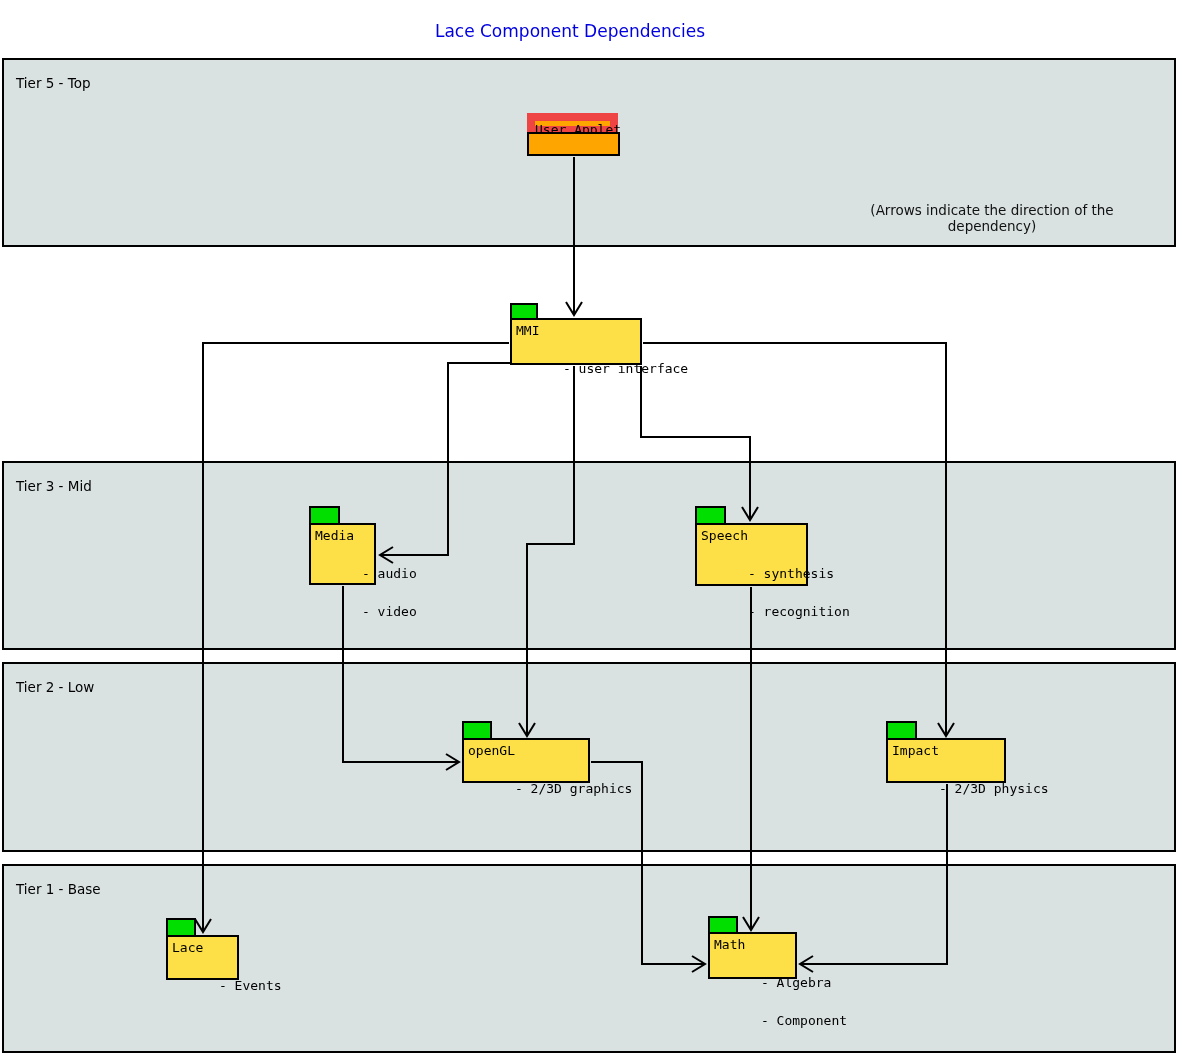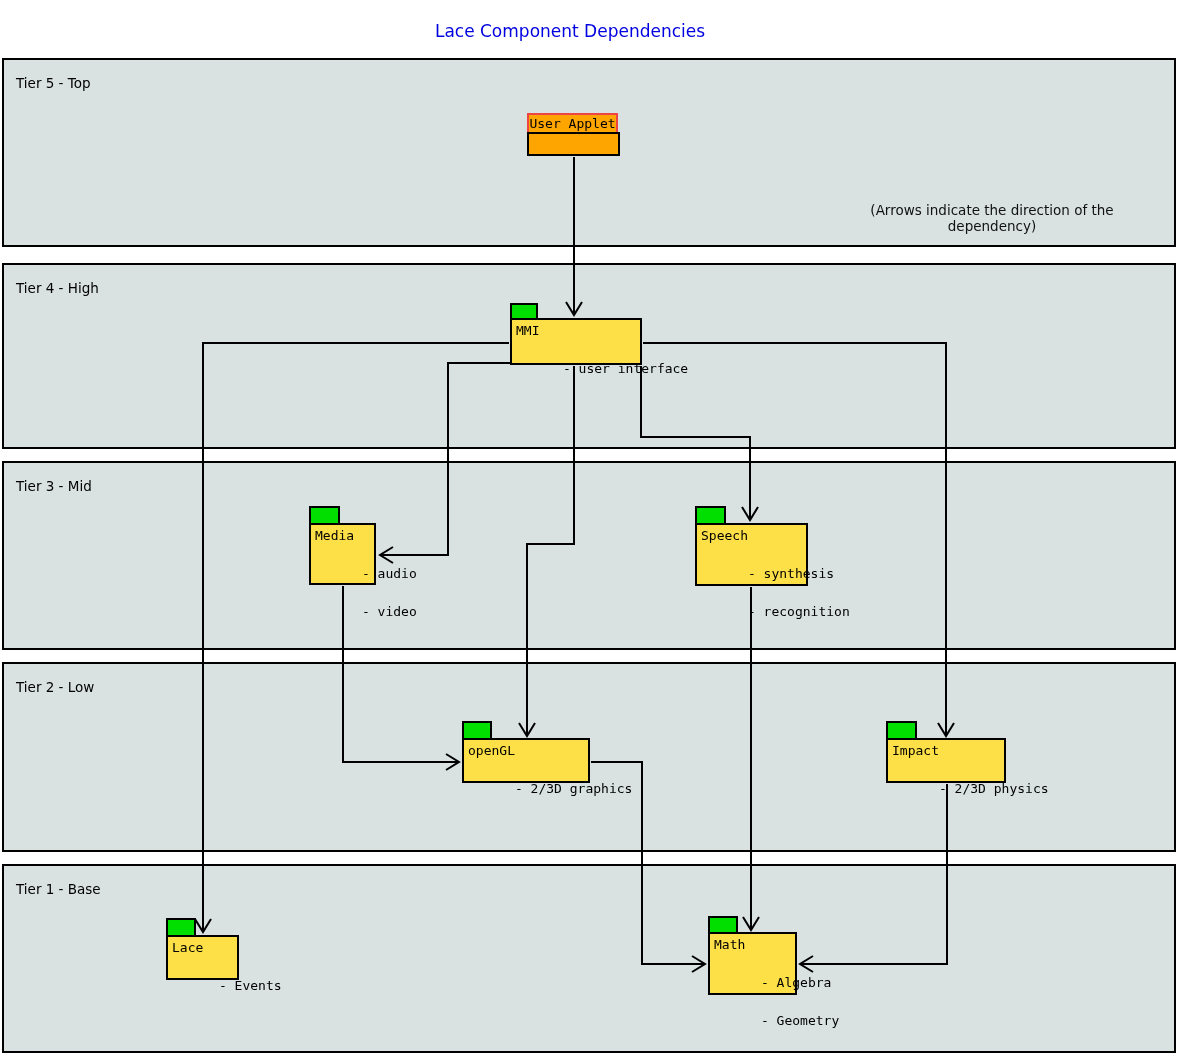--- a/index.html
+++ b/index.html
@@ -61,47 +61,44 @@
   #pkg-impact { left:886px; top:721px; }
   #pkg-impact .tab  { left:0; top:0; width:31px; height:19px; }
   #pkg-impact .body { left:0; top:17px; width:120px; height:45px; }
   
   #pkg-lace { left:166px; top:918px; }
   #pkg-lace .tab  { left:0; top:0; width:30px; height:19px; }
   #pkg-lace .body { left:0; top:17px; width:73px; height:45px; }
   
   #pkg-math { left:708px; top:916px; }
   #pkg-math .tab  { left:0; top:0; width:30px; height:18px; }
-  #pkg-math .body { left:0; top:16px; width:89px; height:63px; }
+  #pkg-math .body { left:0; top:16px; width:89px; height:47px; }
 
   
   #node-user-applet { left:527px; top:113px; }
   #node-user-applet .cap {
     position:absolute; left:0; top:0; width:91px; height:21px;
-    background:#ffa500; border:2px solid #ef4444; box-sizing:border-box;
+    background:#ffa500; border:8px solid #ef4444; box-sizing:border-box;
     font-family:"DejaVu Sans Mono","Liberation Mono",monospace;
     font-size:13px; line-height:17px; text-align:center; white-space:pre;
   }
   #node-user-applet .base {
     position:absolute; left:0; top:19px; width:93px; height:24px;
     background:#ffa500; border:2px solid #000; box-sizing:border-box;
   }
 </style>
 </head>
 <body>
 
 <div id="canvas">
 
   <div class="title">Lace Component Dependencies</div>
 
   <div class="tier" id="tier5">
     <div class="tier-label">Tier 5 - Top</div>
-  </div>
-  <div class="tier" id="tier4">
-    <div class="tier-label">Tier 4 - High</div>
   </div>
   <div class="tier" id="tier3">
     <div class="tier-label">Tier 3 - Mid</div>
   </div>
   <div class="tier" id="tier2">
     <div class="tier-label">Tier 2 - Low</div>
   </div>
   <div class="tier" id="tier1">
     <div class="tier-label">Tier 1 - Base</div>
   </div>
@@ -168,16 +165,16 @@
   <div class="pkg" id="pkg-lace">
     <div class="tab"></div>
     <div class="body"><span>Lace</span><br>
       <span>- Events</span></div>
   </div>
 
   <div class="pkg" id="pkg-math">
     <div class="tab"></div>
     <div class="body"><span>Math</span><br>
       <span>- Algebra</span><br>
-      <span>- Geometry</span></div>
+      <span>- Component</span></div>
   </div>
 
 </div>
 
 </body></html>

